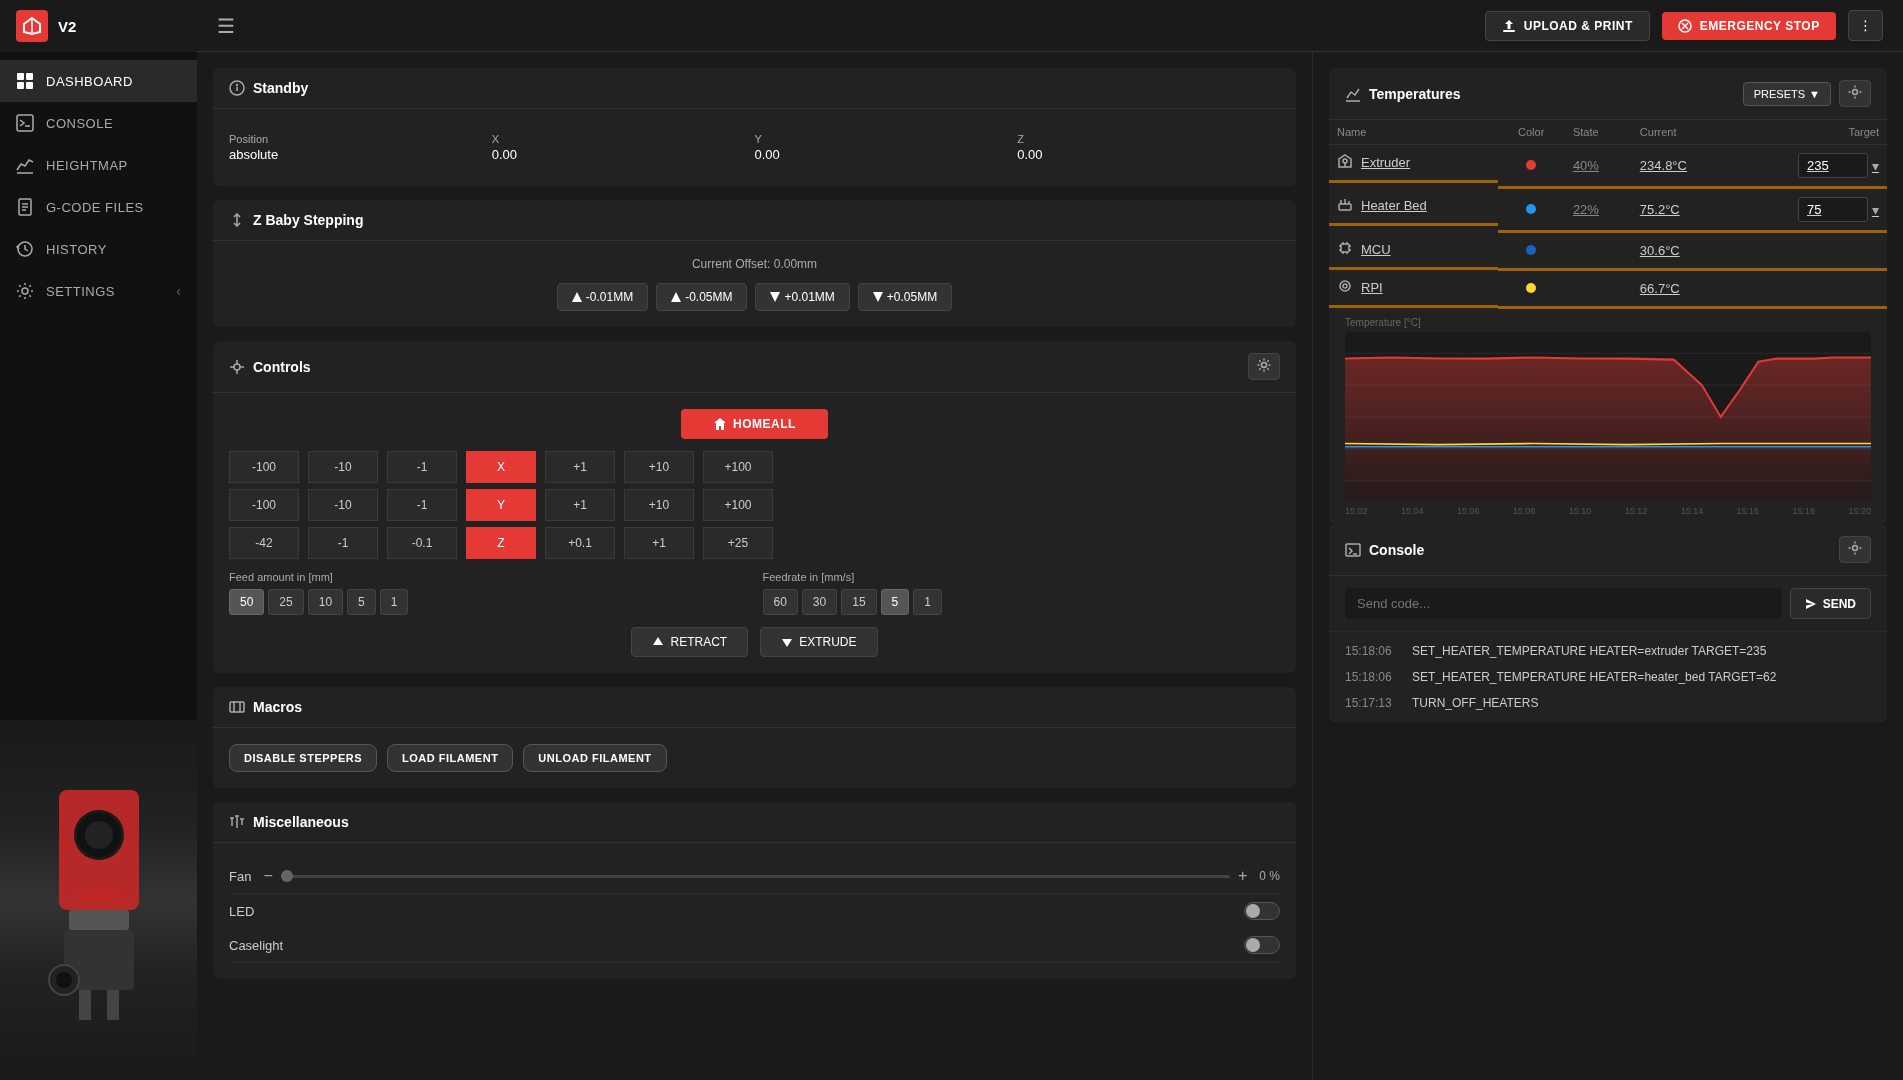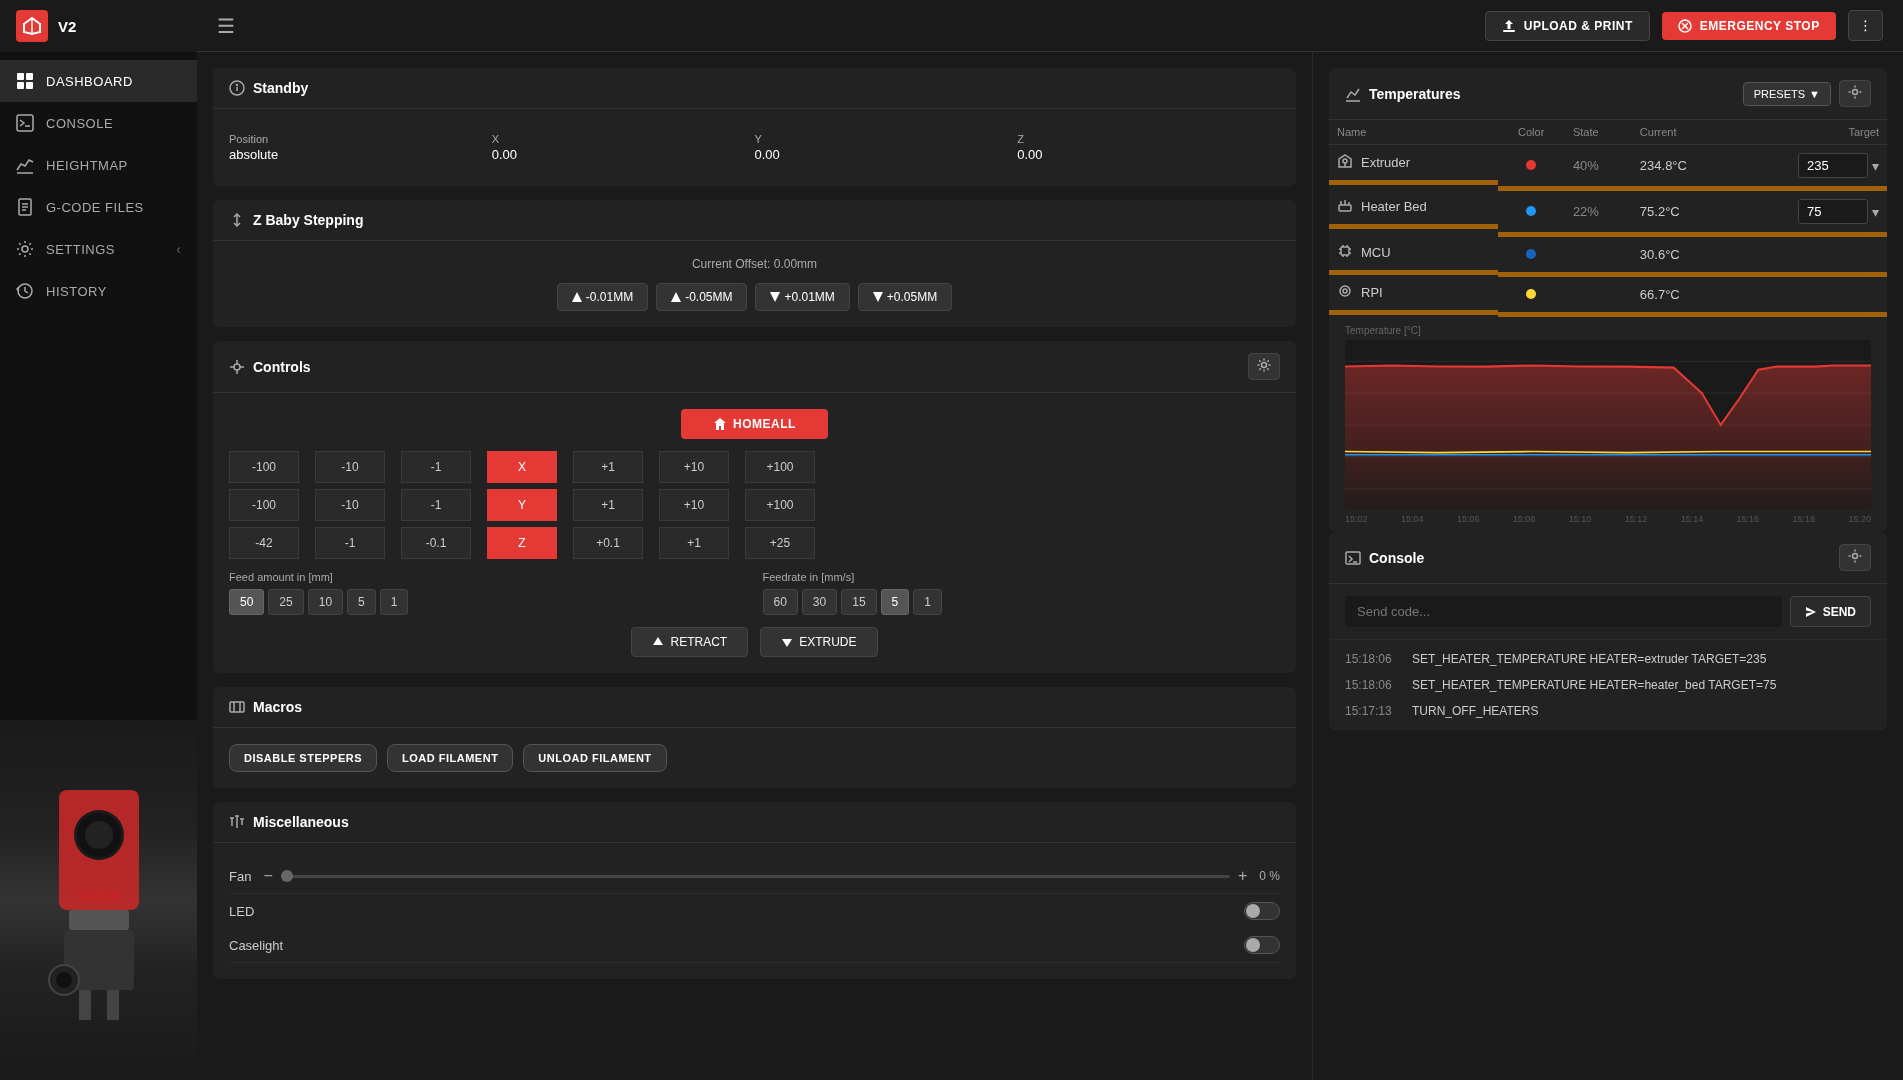--- a/index.html
+++ b/index.html
@@ -43,21 +43,21 @@
     .standby-label { color: #aaa; font-size: 11px; margin-bottom: 2px; }
     .standby-value { color: #fff; font-size: 13px; }
 
     
     .zbaby-offset { text-align: center; color: #aaa; font-size: 12px; margin-bottom: 12px; }
     .zbaby-buttons { display: flex; gap: 8px; justify-content: center; }
     .zbaby-btn { background: #333; border: 1px solid #444; color: #fff; padding: 6px 14px; border-radius: 4px; cursor: pointer; font-size: 12px; display: flex; align-items: center; gap: 4px; }
     .icon-btn { background: #333; border: 1px solid #444; color: #aaa; padding: 4px 8px; border-radius: 4px; cursor: pointer; }
     .homeall-btn { background: #e53935; border: none; color: #fff; padding: 8px 32px; border-radius: 4px; cursor: pointer; font-size: 12px; font-weight: 600; letter-spacing: 0.5px; display: flex; align-items: center; gap: 6px; margin-bottom: 12px; }
     .controls-center { display: flex; justify-content: center; }
-    .axis-row { display: flex; gap: 16px; margin-bottom: 6px; }
+    .axis-row { display: flex; gap: 9px; margin-bottom: 6px; }
     .axis-btn { background: #2a2a2a; border: 1px solid #3a3a3a; color: #ccc; padding: 8px 0; min-width: 70px; text-align: center; cursor: pointer; font-size: 12px; }
     .axis-btn.axis-x { background: #e53935; color: #fff; border-color: #e53935; }
     .axis-btn.axis-y { background: #e53935; color: #fff; border-color: #e53935; }
     .axis-btn.axis-z { background: #e53935; color: #fff; border-color: #e53935; }
     .feed-section { margin-top: 12px; }
     .feed-row { display: flex; gap: 16px; align-items: flex-start; }
     .feed-group { flex: 1; }
     .feed-label { color: #aaa; font-size: 11px; margin-bottom: 6px; }
     .feed-btns { display: flex; gap: 4px; flex-wrap: wrap; }
     .feed-btn { background: #333; border: 1px solid #444; color: #ccc; padding: 5px 10px; border-radius: 3px; cursor: pointer; font-size: 12px; }
@@ -81,21 +81,21 @@
     .plus-minus { color: #aaa; cursor: pointer; font-size: 16px; user-select: none; }
 
     
     .temp-header { display: flex; justify-content: space-between; align-items: center; padding: 12px 16px; border-bottom: 1px solid #333; }
     .temp-header-left { display: flex; align-items: center; gap: 8px; }
     .temp-header-right { display: flex; align-items: center; gap: 8px; }
     .presets-btn { background: #333; border: 1px solid #555; color: #fff; padding: 5px 10px; border-radius: 4px; cursor: pointer; font-size: 11px; display: flex; align-items: center; gap: 4px; }
     .temp-table { width: 100%; border-collapse: collapse; }
     .temp-table th { color: #888; font-size: 11px; font-weight: 500; padding: 6px 8px; text-align: left; border-bottom: 1px solid #333; }
     .temp-table th:last-child, .temp-table td:last-child { text-align: right; }
-    .temp-table td { padding: 8px 8px; font-size: 13px; color: #ccc; border-bottom: 5px solid #a16207; vertical-align: middle; }
+    .temp-table td { padding: 8px 8px; font-size: 13px; color: #ccc; border-bottom: 3px solid #a16207; vertical-align: middle; text-decoration: underline; }
     .color-dot { width: 10px; height: 10px; border-radius: 50%; display: inline-block; }
     .temp-input-wrap { display: flex; align-items: center; gap: 4px; justify-content: flex-end; }
     .temp-input { background: #1a1a1a; border: 1px solid #444; color: #fff; padding: 4px 8px; border-radius: 3px; width: 70px; font-size: 13px; }
     .temp-select-arrow { color: #aaa; font-size: 14px; }
 
     
     .temp-chart { padding: 8px 16px 8px; }
     .chart-wrap { position: relative; height: 170px; background: #1a1a1a; border-radius: 4px; overflow: hidden; }
     .chart-svg { width: 100%; height: 100%; }
     .chart-label { color: #666; font-size: 10px; margin-bottom: 4px; }
@@ -160,33 +160,33 @@
       <svg class="nav-icon" viewBox="0 0 18 18" fill="none" stroke="currentColor" stroke-width="1.5">
           <rect x="3" y="1" width="12" height="16" rx="1"></rect>
           <line x1="6" y1="6" x2="12" y2="6"></line>
           <line x1="6" y1="9" x2="12" y2="9"></line>
           <line x1="6" y1="12" x2="10" y2="12"></line>
         </svg>
       <span>G-CODE FILES</span>
     </div>
     <div class="nav-item">
       <svg class="nav-icon" viewBox="0 0 18 18" fill="none" stroke="currentColor" stroke-width="1.5">
+          <circle cx="9" cy="9" r="7"></circle>
+          <polyline points="9,5 9,9 12,11"></polyline>
+          <polyline points="3,9 1,7 3,5"></polyline>
+        </svg>
+      <span>HISTORY</span>
+    </div>
+    <div class="nav-item">
+      <svg class="nav-icon" viewBox="0 0 18 18" fill="none" stroke="currentColor" stroke-width="1.5">
           <circle cx="9" cy="9" r="3"></circle>
           <path d="M9 1v2M9 15v2M1 9h2M15 9h2M3.2 3.2l1.4 1.4M13.4 13.4l1.4 1.4M3.2 14.8l1.4-1.4M13.4 4.6l1.4-1.4"></path>
         </svg>
       <span>SETTINGS</span>
       <button class="collapse-btn">‹</button>
-    </div>
-    <div class="nav-item">
-      <svg class="nav-icon" viewBox="0 0 18 18" fill="none" stroke="currentColor" stroke-width="1.5">
-          <circle cx="9" cy="9" r="7"></circle>
-          <polyline points="9,5 9,9 12,11"></polyline>
-          <polyline points="3,9 1,7 3,5"></polyline>
-        </svg>
-      <span>HISTORY</span>
     </div>
   </div>
 
   <div class="sidebar-image">
     <div class="voron-placeholder">
       <svg width="160" height="300" viewBox="0 0 160 300">
 
         <rect x="40" y="40" width="80" height="120" rx="8" fill="#c62828" opacity="0.9"></rect>
         <rect x="55" y="60" width="50" height="50" rx="25" fill="#1a1a1a"></rect>
         <circle cx="80" cy="85" r="22" fill="#111"></circle>
@@ -658,21 +658,21 @@
             <span>SEND</span>
           </button>
         </div>
         <div class="console-log" id="console-log">
             <div class="log-entry">
     <span class="log-time">15:18:06</span>
     <span class="log-cmd">SET_HEATER_TEMPERATURE HEATER=extruder TARGET=235</span>
   </div>
             <div class="log-entry">
     <span class="log-time">15:18:06</span>
-    <span class="log-cmd">SET_HEATER_TEMPERATURE HEATER=heater_bed TARGET=75</span>
+    <span class="log-cmd">SET_HEATER_TEMPERATURE HEATER=heater_bed TARGET=62</span>
   </div>
             <div class="log-entry">
     <span class="log-time">15:17:13</span>
     <span class="log-cmd">TURN_OFF_HEATERS</span>
   </div>
           </div>
       </div>
 
     </div>
   </div>

